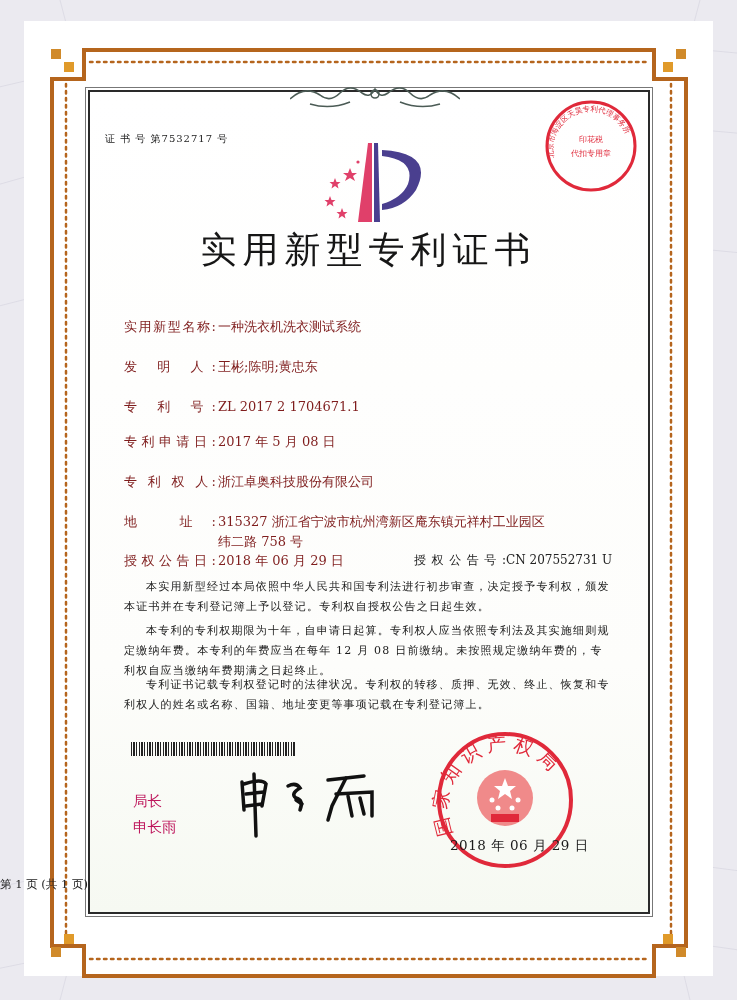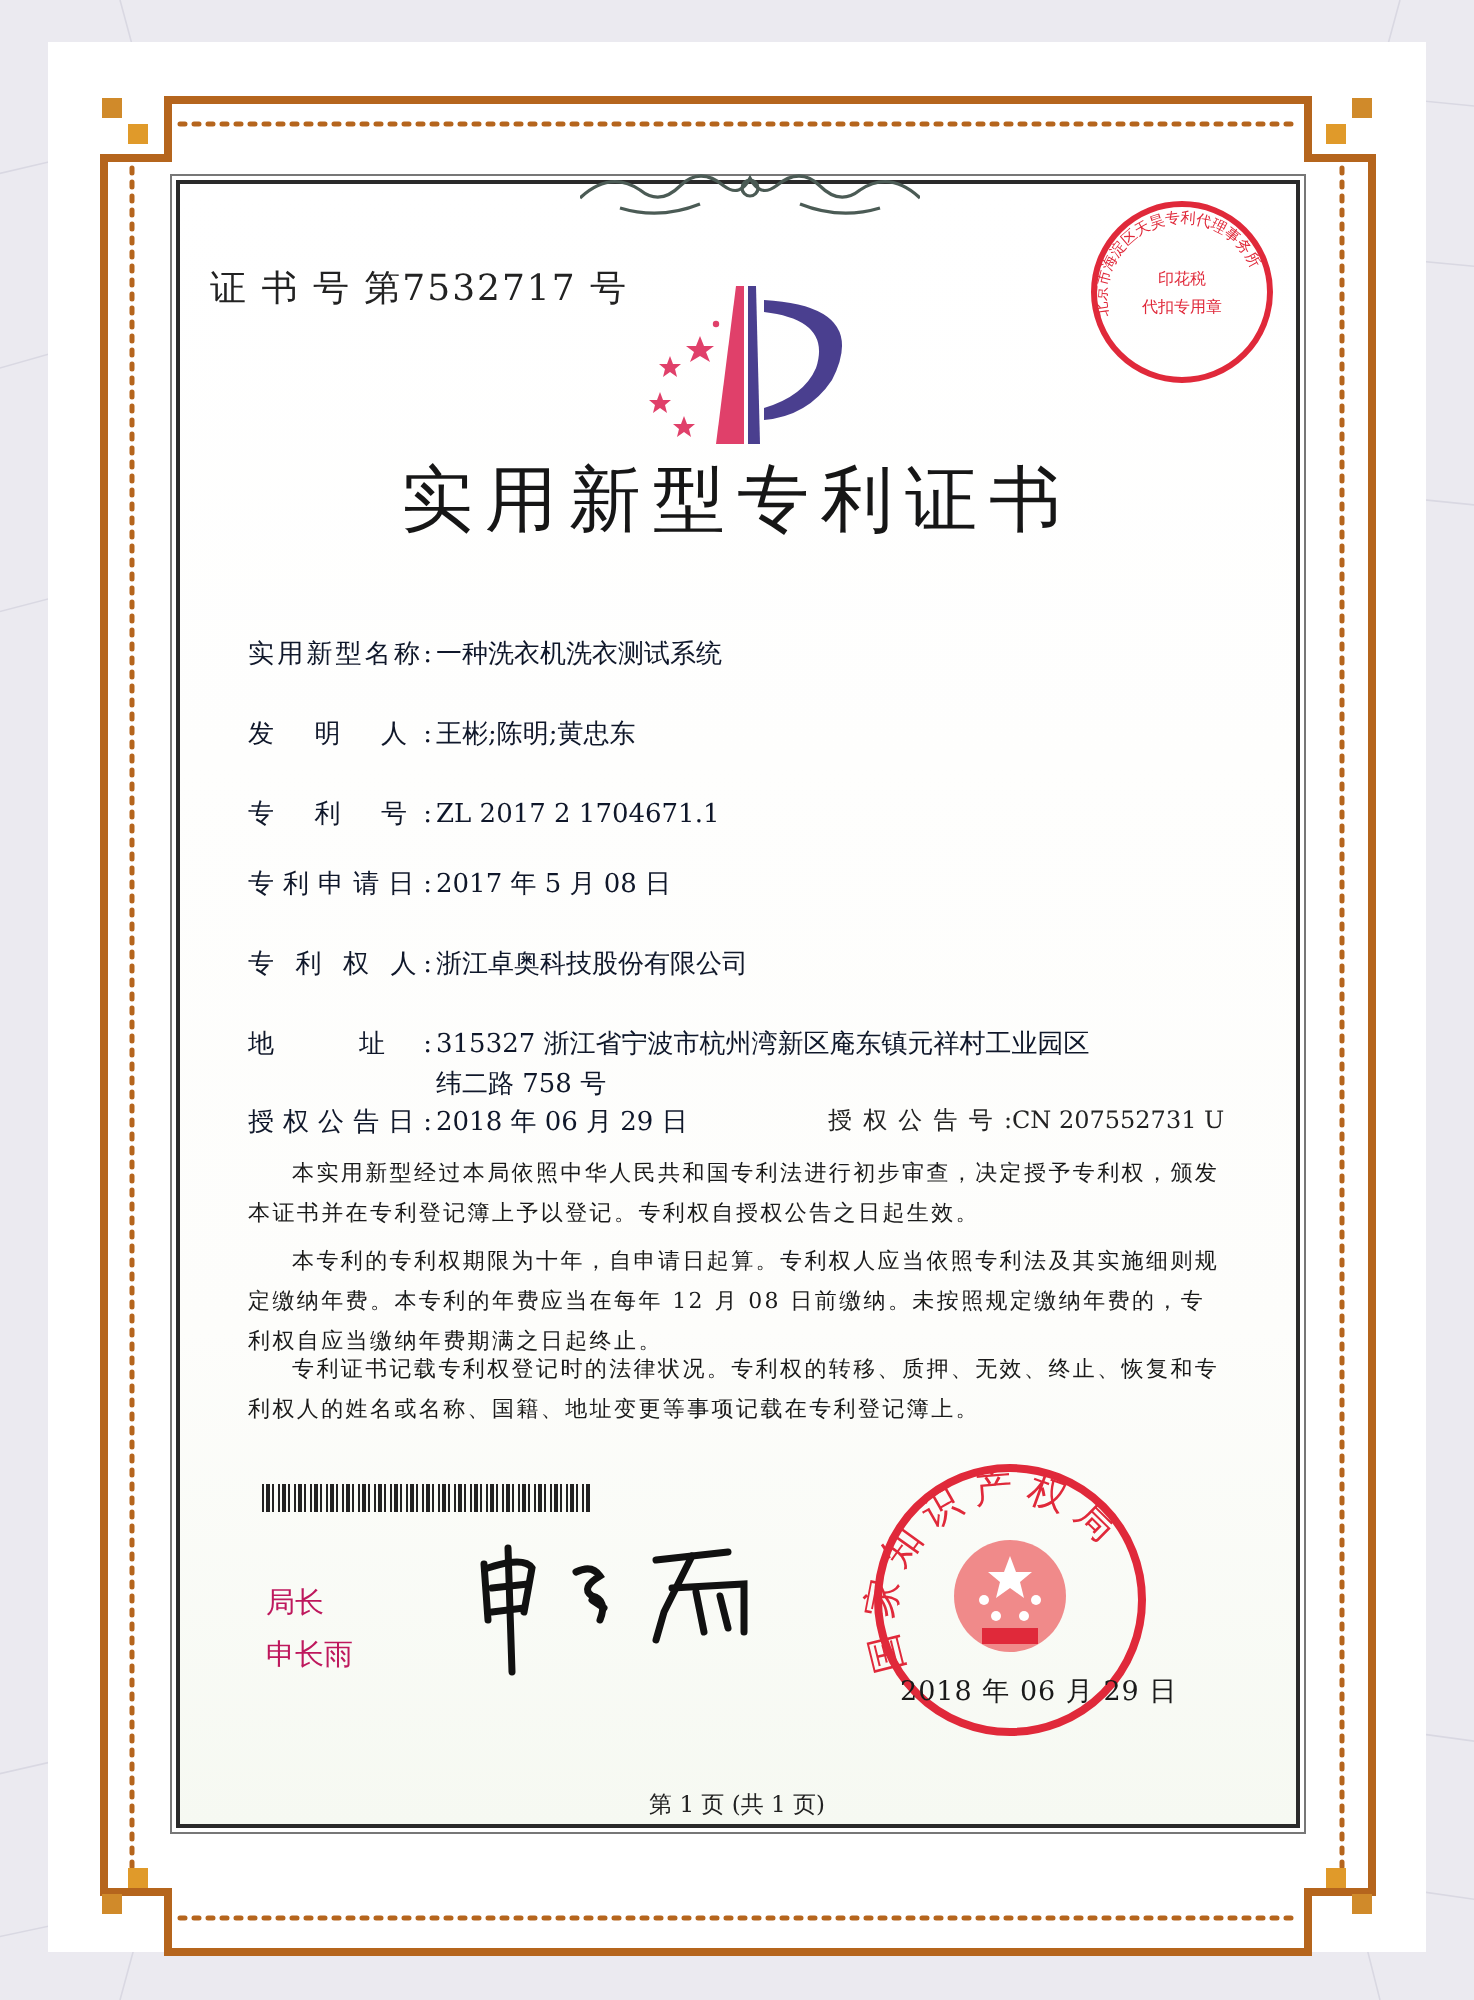--- a/index.html
+++ b/index.html
@@ -20,35 +20,35 @@
 
   .doc {
     position:absolute; left:88px; top:90px; width:562px; height:824px;
     box-sizing:border-box;
     border:2px solid #2a2a2a;
     outline:1px solid #777; outline-offset:2px;
     background:linear-gradient(180deg,#ffffff 0%,#fdfdfb 70%,#f6f9f2 100%);
   }
   .cert-no {
     position:absolute; left:105px; top:132px;
-    font-size:18px; color:#222; letter-spacing:1px;
+    font-size:10px; color:#222; letter-spacing:1px;
   }
   .ornament {
     position:absolute; left:290px; top:74px; width:170px; height:40px;
   }
   .logo { position:absolute; left:320px; top:138px; width:110px; height:90px; }
   .seal-top { position:absolute; left:536px; top:96px; width:110px; height:100px; }
 
   .title {
     position:absolute; left:0; width:737px; top:226px; text-align:center;
     font-family:"DejaVu Sans", sans-serif;
     font-size:36px; letter-spacing:6px; color:#161616; font-weight:normal;
   }
   .field {
-    position:absolute; left:124px; font-size:13px; color:#0f172a; white-space:nowrap;
+    position:absolute; left:124px; font-size:13px; color:#7f1d1d; white-space:nowrap;
   }
   .field .lbl { display:inline-block; width:92px; text-align-last:justify; }
   .field .val { margin-left:2px; }
   .field.addr .val2 { position:absolute; left:94px; top:20px; }
   .field-right { position:absolute; left:414px; font-size:12px; color:#222; white-space:nowrap; }
   .field-right .lbl { display:inline-block; width:92px; text-align-last:justify; }
 
   .para {
     position:absolute; left:124px; width:490px;
     font-size:11px; line-height:20px; color:#1a1a1a; text-indent:2em;
@@ -60,21 +60,21 @@
   }
   .bureau {
     position:absolute; left:133px; font-family:"DejaVu Sans", sans-serif; font-size:14.5px; color:#be185d;
   }
   .signature { position:absolute; left:236px; top:770px; width:150px; height:70px; }
   .seal-big { position:absolute; left:425px; top:722px; width:170px; height:150px; }
   .seal-date {
     position:absolute; left:450px; top:837px; font-size:13.5px; color:#1a1a1a; letter-spacing:0.5px;
   }
   .page-num {
-    position:absolute; left:0; width:737px; top:877px; text-align:center; font-size:11.5px; color:#222;margin-top:18px;
+    position:absolute; left:0; width:737px; top:877px; text-align:left; font-size:11.5px; color:#222;
   }
 </style>
 </head>
 <body>
 
 <svg class="bg-lines" viewBox="0 0 737 1000" xmlns="http://www.w3.org/2000/svg">
   <g fill="none" stroke="#d9d8e2" stroke-width="0.8">
     <path d="M-50 100 Q 300 0 800 60"></path>
       <path d="M-50 200 Q 300 80 800 140"></path>
     <path d="M-50 320 Q 350 200 800 260"></path>

